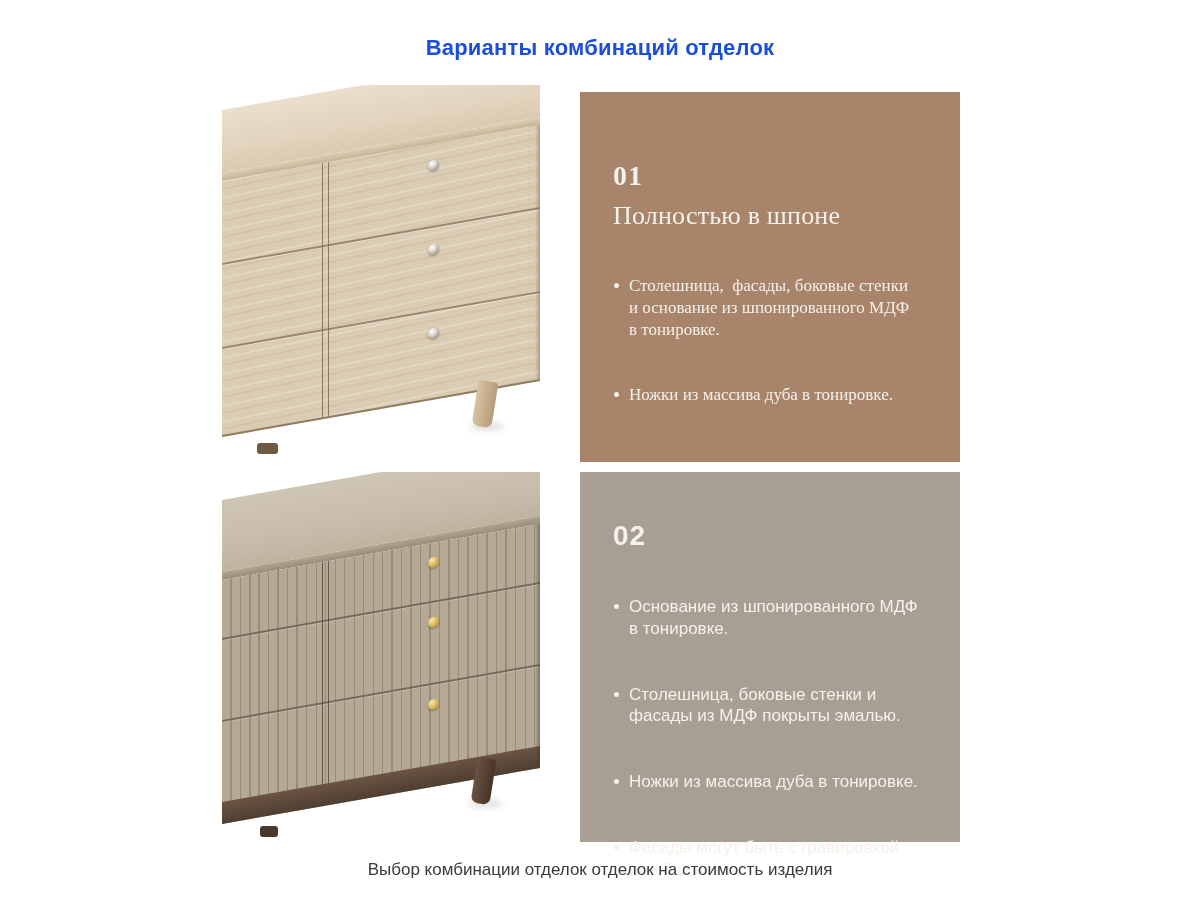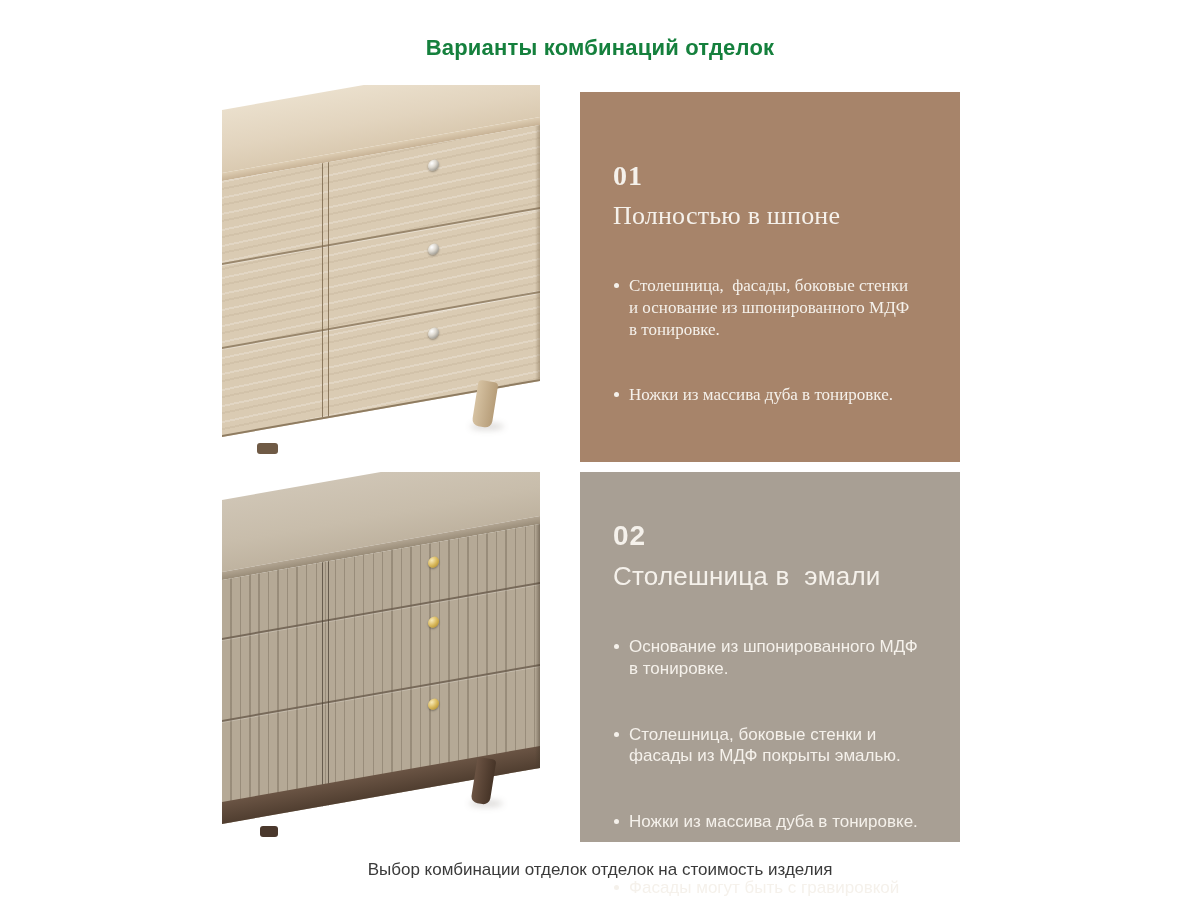--- a/index.html
+++ b/index.html
@@ -3,21 +3,21 @@
 <meta charset="utf-8">
 <style>
   * { margin:0; padding:0; box-sizing:border-box; }
   html,body { background:#ffffff; }
   .page {
     position:relative; width:1200px; height:900px; background:#ffffff;
     font-family:"Liberation Sans", sans-serif; overflow:hidden; margin:0 auto;
   }
   .page-title {
     position:absolute; top:35px; left:0; width:100%; text-align:center;
-    font-size:22px; color:#15803d; letter-spacing:0.2px;
+    font-size:22px; color:#1d4ed8; letter-spacing:0.2px;
   }
   .footer-note {
     position:absolute; top:860px; left:0; width:100%; text-align:center;
     font-size:17px; color:#3a3a3a;
   }
 
   
   .panel {
     position:absolute; left:580px; width:380px; height:370px;
     color:#F5F1EB; padding:0 40px 0 33px;
@@ -152,21 +152,20 @@
         <div class="base"></div>
       </div>
     </div>
     <div class="leg-shadow sh-r"></div>
     <div class="leg leg-right"></div>
     <div class="leg leg-stub"></div>
   </div>
 
   <aside class="panel panel-2" style="background-color: rgb(168, 159, 148);">
     <div class="option-number">02</div>
-    <h2 class="option-heading">Столешница в  эмали</h2>
     <ul class="bullets">
       <li>Основание из шпонированного МДФ в тонировке.</li>
       <li>Столешница, боковые стенки и фасады из МДФ покрыты эмалью.</li>
       <li>Ножки из массива дуба в тонировке.</li>
       <li>Фасады могут быть с гравировкой или без неё.</li>
     </ul>
   </aside>
 
   <div class="footer-note">Выбор комбинации отделок отделок на стоимость изделия</div>
 

